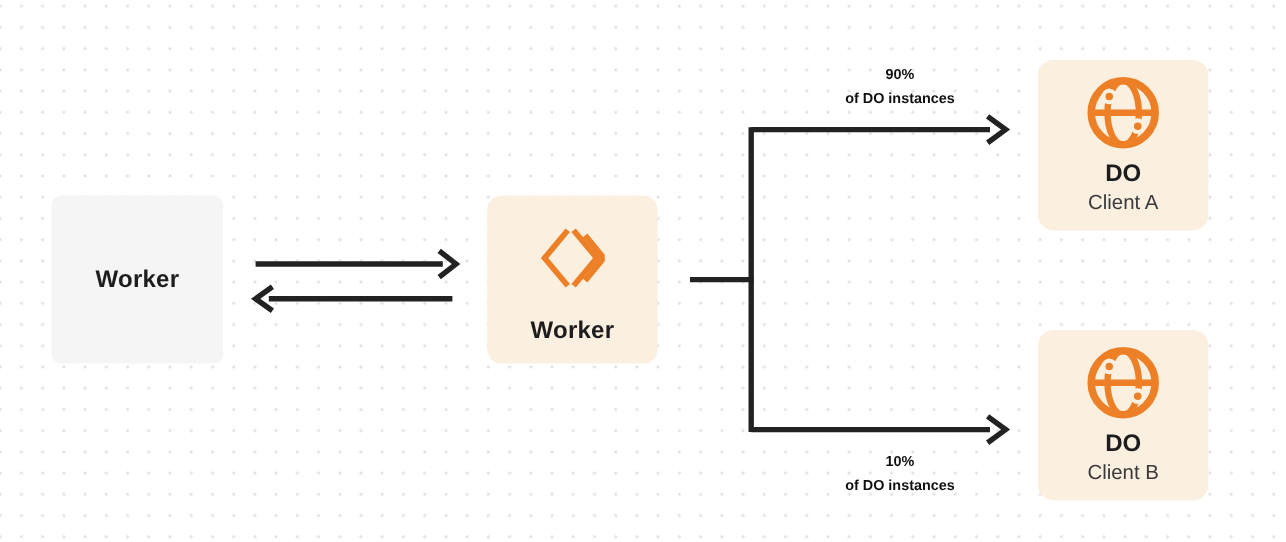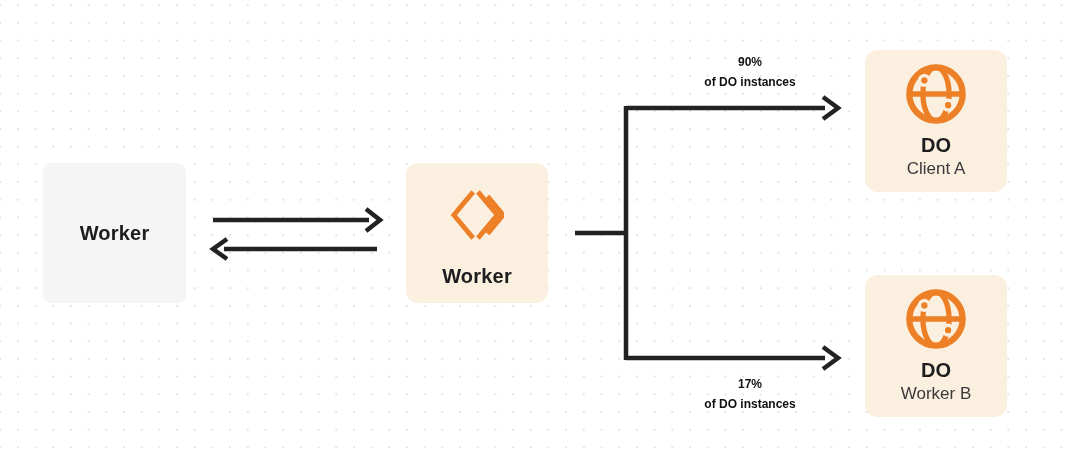--- a/index.html
+++ b/index.html
@@ -119,25 +119,25 @@
         <g stroke="#ed8026" fill="none">
           <circle cx="32" cy="32" r="27.5" stroke-width="6.5"></circle>
           <ellipse cx="32" cy="32" rx="13.5" ry="27.5" stroke-width="5.5"></ellipse>
           <line x1="5" y1="32" x2="59" y2="32" stroke-width="5.5"></line>
         </g>
         <circle cx="20" cy="18" r="5" fill="#ed8026" stroke="#fbefdf" stroke-width="3.5"></circle>
         <circle cx="44.5" cy="43.5" r="5" fill="#ed8026" stroke="#fbefdf" stroke-width="3.5"></circle>
       </svg>
     </span>
     <div class="do-title">DO</div>
-    <div class="do-sub">Worker B</div>
+    <div class="do-sub">Client B</div>
   </div>
 
   <div class="edge-label edge-label-top">
     <div>90%</div>
     <div>of DO instances</div>
   </div>
   <div class="edge-label edge-label-bottom">
-    <div>17%</div>
+    <div>10%</div>
     <div>of DO instances</div>
   </div>
 
 </div>
 
 </body></html>

